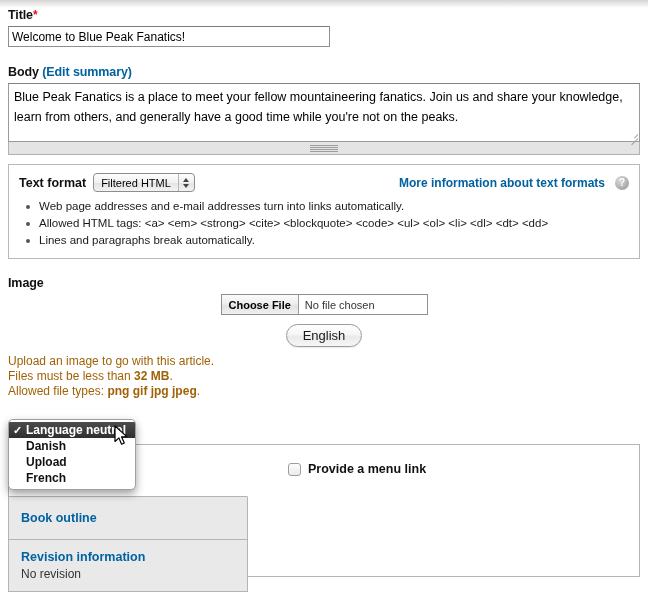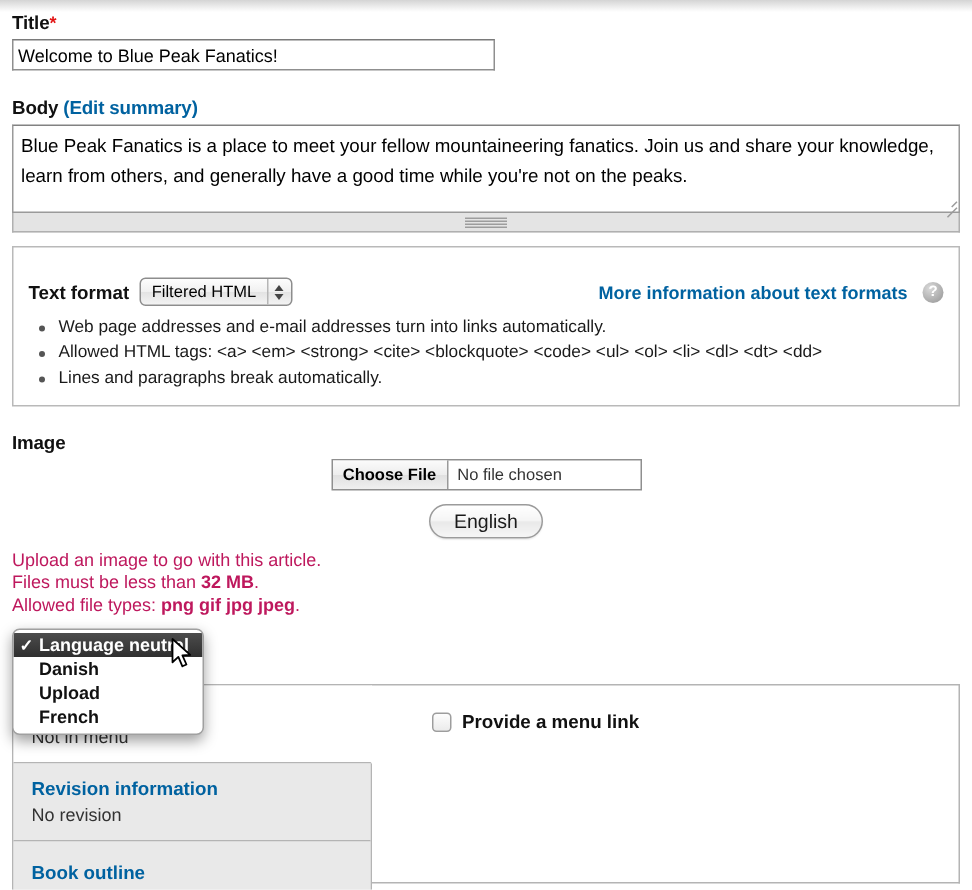--- a/index.html
+++ b/index.html
@@ -131,21 +131,21 @@
     background: #9d9d9d;
   }
 
   
   .format-box {
     box-sizing: border-box;
     width: 632px;
     margin: 9px 8px 0 8px;
     border: 1px solid #b9b9b9;
     background: #fff;
-    padding: 20px 10px 8px 10px;
+    padding: 8px 10px 8px 10px;
   }
   .format-row {
     display: flex;
     align-items: center;
     justify-content: space-between;
   }
   .format-left {
     display: flex;
     align-items: center;
     gap: 7px;
@@ -289,21 +289,21 @@
     color: #1a1a1a;
     display: flex;
     align-items: center;
     cursor: pointer;
     box-shadow: 0 1px 1px rgba(0,0,0,0.08);
   }
   .desc {
     margin-top: 7px;
     font-size: 12px;
     line-height: 15px;
-    color: #be185d;
+    color: #a16207;
   }
   .desc b { font-weight: bold; }
 
   
   .vtabs {
     position: relative;
     margin: 10px 8px 0 8px;
     width: 632px;
     display: flex;
     align-items: flex-start;
@@ -497,26 +497,26 @@
   <div class="field" style="margin-top:21px;">
     <div class="field-label">Language</div>
   </div>
 
   <div class="vtabs">
     <div class="vtabs-list">
       <div class="vtab selected">
         <div class="vtab-title">Menu settings</div>
         <div class="vtab-summary">Not in menu</div>
       </div>
+      <div class="vtab" style="padding-top:13px;padding-bottom:13px;">
+        <div class="vtab-title">Book outline</div>
+      </div>
       <div class="vtab">
         <div class="vtab-title">Revision information</div>
         <div class="vtab-summary">No revision</div>
-      </div>
-      <div class="vtab" style="padding-top:13px;padding-bottom:13px;">
-        <div class="vtab-title">Book outline</div>
       </div>
     </div>
     <div class="vtabs-panel">
       <div class="checkbox-row">
         <span class="cbox"></span>
         <span class="cbox-label">Provide a menu link</span>
       </div>
     </div>
   </div>
 

